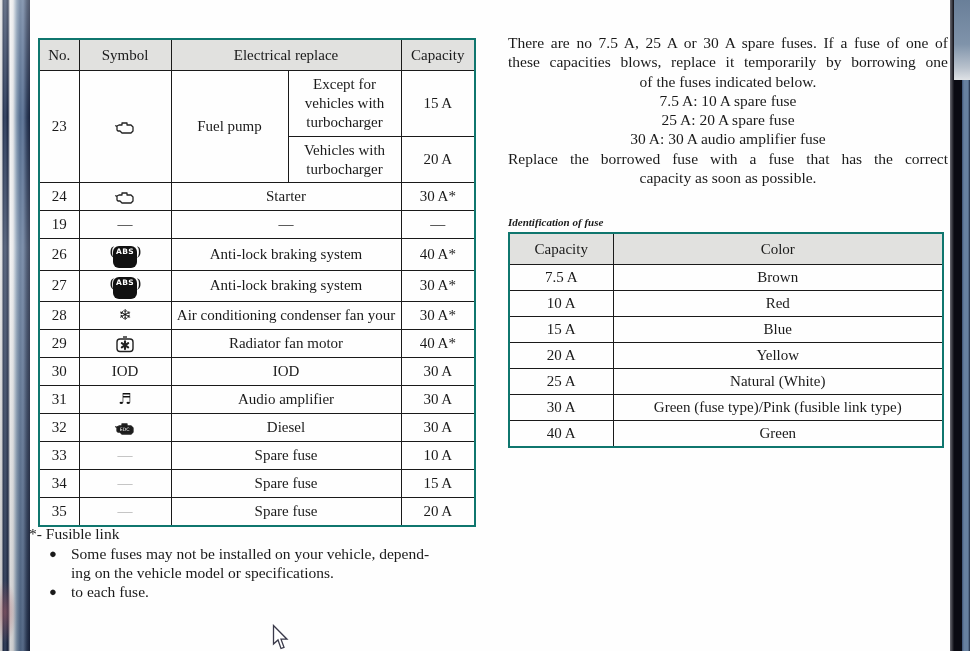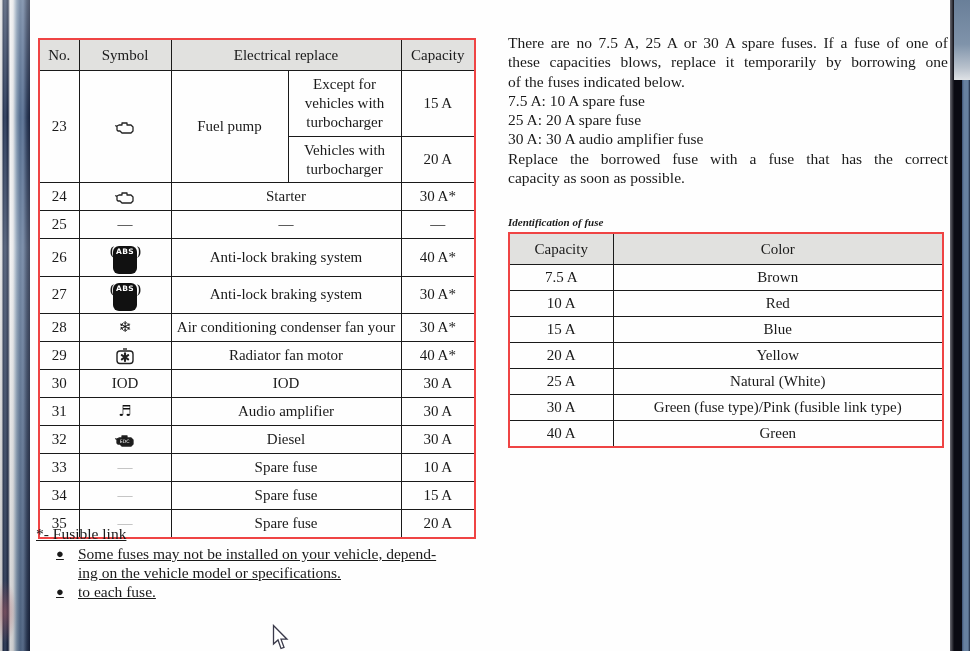--- a/index.html
+++ b/index.html
@@ -19,41 +19,41 @@
   .edge-right-top{position:absolute;left:954px;top:0;width:16px;height:80px;
     background:linear-gradient(180deg,#697f99 0%,#7f93aa 55%,#b9c2cd 85%,#dfe2e6 100%);}
   .edge-right-bottom{position:absolute;left:954px;top:80px;width:16px;height:571px;
     background:linear-gradient(90deg,#0a0a12 0px,#0a0a12 8px,#3d5274 8px,#67809f 10px,#67809f 14px,#1c2940 16px);}
 
   
   .fuse-table-wrap{position:absolute;left:38px;top:38px;width:436px;}
   table{border-collapse:collapse;table-layout:fixed;width:436px;}
   td,th{border:1px solid #1a1a1a;text-align:center;vertical-align:middle;
         font-size:15px;padding:2px 4px;line-height:1.25;overflow:hidden;}
-  table{border:2px solid #ef4444;}
+  table{border:2px solid #0f766e;}
   thead th{background:#e1e1df;font-weight:normal;height:26px;}
   tbody tr{height:28px;}
   tr.r23a{height:66px;} tr.r23b{height:46px;}
   .dash-icon{color:#2a2a2a;} .dash-light-icon{color:#b3b3b3;}
   .abs-wrap{font-size:12px;font-weight:bold;letter-spacing:-1px;white-space:nowrap;}
   .abs-pill{display:inline-block;background:#111;color:#fff;border-radius:6px;
-    padding:1px 3px 18px;font:bold 7.5px "DejaVu Sans",sans-serif;letter-spacing:.4px;vertical-align:1.5px;}
+    padding:1px 3px 12px;font:bold 7.5px "DejaVu Sans",sans-serif;letter-spacing:.4px;vertical-align:1.5px;}
   .snowflake-icon,.music-note-icon{font-family:"DejaVu Sans",sans-serif;font-size:15px;color:#111;}
   .sym-svg{vertical-align:middle;}
 
   
-  .footnotes{position:absolute;left:36px;top:524px;width:450px;font-size:15.5px;line-height:19px;text-decoration:underline;}
+  .footnotes{position:absolute;left:29px;top:524px;width:450px;font-size:15.5px;line-height:19px;}
   .star-note{margin-bottom:1px;}
   .bullet-item{display:flex;margin-top:0px;}
   .bullet-dot{width:22px;padding-left:20px;flex:none;font-size:13px;line-height:19px;}
   .bullet-text div{white-space:nowrap;}
 
   
   .right-col{position:absolute;left:508px;top:33px;width:440px;}
-  .para-line{font-size:15.5px;line-height:19.3px;white-space:nowrap;}
+  .para-line{font-size:15.5px;line-height:19.3px;white-space:nowrap;text-align:center;}
   .para-line.justify{white-space:normal;text-align:justify;text-align-last:justify;}
   .section-heading{margin-top:29px;font-size:11px;font-weight:bold;font-style:italic;}
 
   .color-table-wrap{position:absolute;left:508px;top:232px;width:434px;}
   .color-table{width:434px;}
   .color-table thead tr{height:28px;}
   .color-table tbody tr{height:26px;}
 
   
   .cursor{position:absolute;left:272px;top:624px;}
@@ -103,21 +103,21 @@
       <tr>
             <td>24</td>
             <td><svg class="sym-svg" width="22" height="15" viewBox="0 0 22 15">
                 <path d="M5 5 h3 V3 h5 v2 h4 l2 2 v4 l-2 2 H8 l-2 -2 H4 l-1 -1 V6 z" fill="none" stroke="#222" stroke-width="1.3" stroke-linejoin="round"></path>
                 <line x1="1.2" y1="5.5" x2="3" y2="6.5" stroke="#222" stroke-width="1.2"></line>
               </svg></td>
             <td colspan="2">Starter</td>
             <td>30 A*</td>
           </tr>
           <tr>
-            <td>25</td>
+            <td>19</td>
             <td><span class="dash-icon">—</span></td>
             <td colspan="2">—</td>
             <td>—</td>
           </tr>
           <tr>
             <td>26</td>
             <td><span class="abs-wrap">(<span class="abs-pill">ABS</span>)</span></td>
             <td colspan="2">Anti-lock braking system</td>
             <td>40 A*</td>
           </tr>

